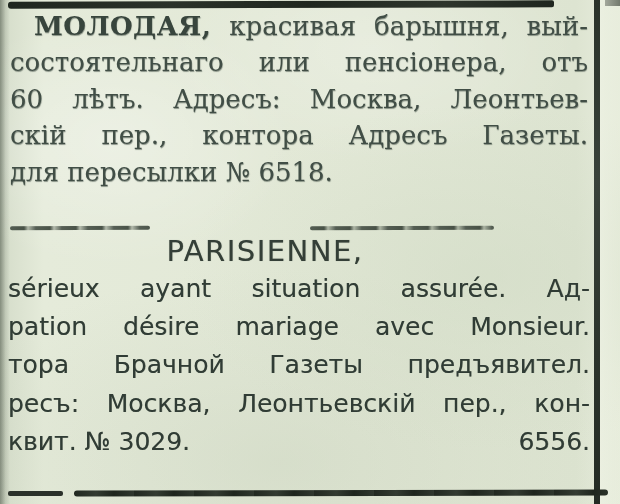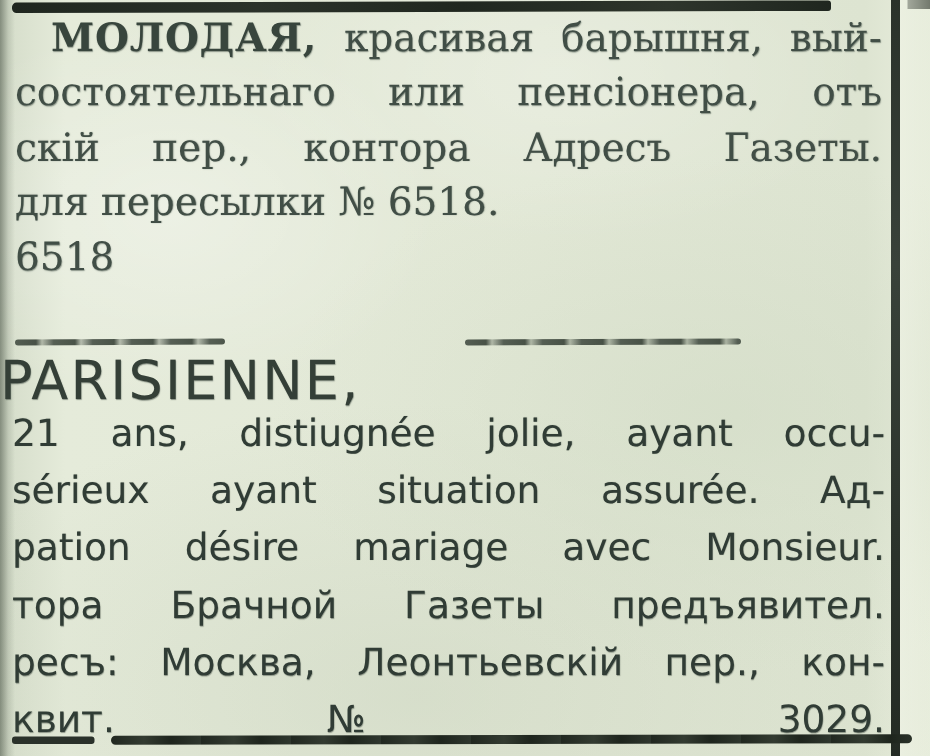--- a/index.html
+++ b/index.html
@@ -74,39 +74,39 @@
     color: #414e46;
     font-size: 26px;
     line-height: 36.4px;
     filter: blur(0.3px);
     text-shadow: 0.4px 0.6px 0.8px rgba(62,74,66,0.55);
   }
   .ad1 .line { text-align: justify; text-align-last: justify; white-space: nowrap; text-align-last: justify; }
   .ad1 .line.justify { white-space: normal; }
   .ad1 .line-first { text-indent: 24px; }
   .ad1 .lead { font-weight: bold; color: #38453d; letter-spacing: 0.5px; }
-  .line.split { display: flex; justify-content: space-between; text-align-last: auto; flex-direction: column; }
+  .line.split { display: flex; justify-content: space-between; text-align-last: auto; }
 
   
   .ad2 {
     position: absolute; left: 8px; top: 270px; width: 582px;
     color: #303c35;
     font-family: "DejaVu Sans", "Liberation Sans", sans-serif;
     font-size: 25px;
     line-height: 38.2px;
     filter: blur(0.15px);
     text-shadow: 0.3px 0.4px 0.6px rgba(48,60,52,0.45);
   }
   .ad2 .line { text-align: justify; text-align-last: justify; }
   .ad2-heading {
     position: absolute; left: 0px; top: 234px; width: 530px;
-    text-align: left;
+    text-align: center;
     color: #343f37;
     font-family: "DejaVu Sans", "Liberation Sans", sans-serif;
-    font-size: 36px;
+    font-size: 29px;
     font-weight: normal;
     letter-spacing: 1.5px;
     margin: 0;
     filter: blur(0.2px);
     text-shadow: 0.3px 0.4px 0.7px rgba(48,60,52,0.5);
   }
 </style>
 </head>
 <body>
 
@@ -114,34 +114,33 @@
 
   <div class="top-rule"></div>
   <div class="top-rule-fragment"></div>
   <div class="right-margin-paper"></div>
   <div class="right-rule"></div>
   <div class="left-shadow"></div>
 
   <section class="ad1">
     <div class="line justify line-first"><span class="lead">МОЛОДАЯ,</span> <span>красивая барышня, вый-</span></div>
     <div class="line justify">состоятельнаго или пенсіонера, отъ</div>
+    <div class="line justify">60 лѣтъ. Адресъ: Москва, Леонтьев-</div>
     <div class="line justify">скій пер., контора Адресъ Газеты.</div>
     <div class="line split">
         <span>для пересылки № 6518.</span>
-        <span class="ref">6518</span>
       </div>
   </section>
 
   <div class="divider-dash dash-left"></div>
   <div class="divider-dash dash-right"></div>
 
   <h2 class="ad2-heading">PARISIENNE,</h2>
 
   <section class="ad2">
-    <div class="line">21 ans, distiugnée jolie, ayant occu-</div>
     <div class="line">sérieux ayant situation assurée. Ад-</div>
     <div class="line">pation désire mariage avec Monsieur.</div>
     <div class="line">тора Брачной Газеты предъявител.</div>
     <div class="line">ресъ: Москва, Леонтьевскій пер., кон-</div>
     <div class="line split">
         <span>квит. № 3029.</span>
         <span class="ref">6556.</span>
       </div>
   </section>
 

